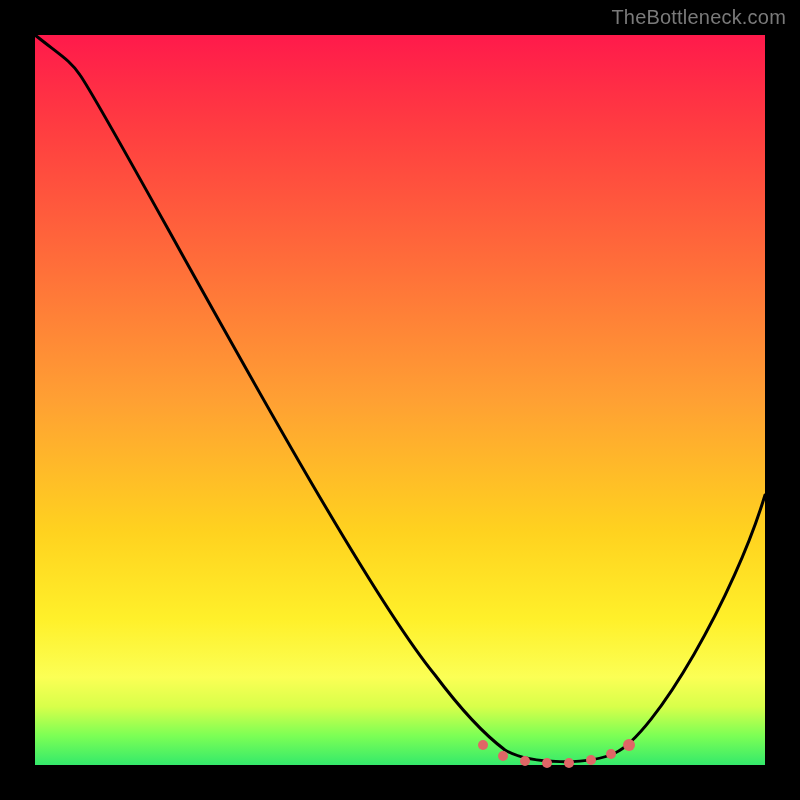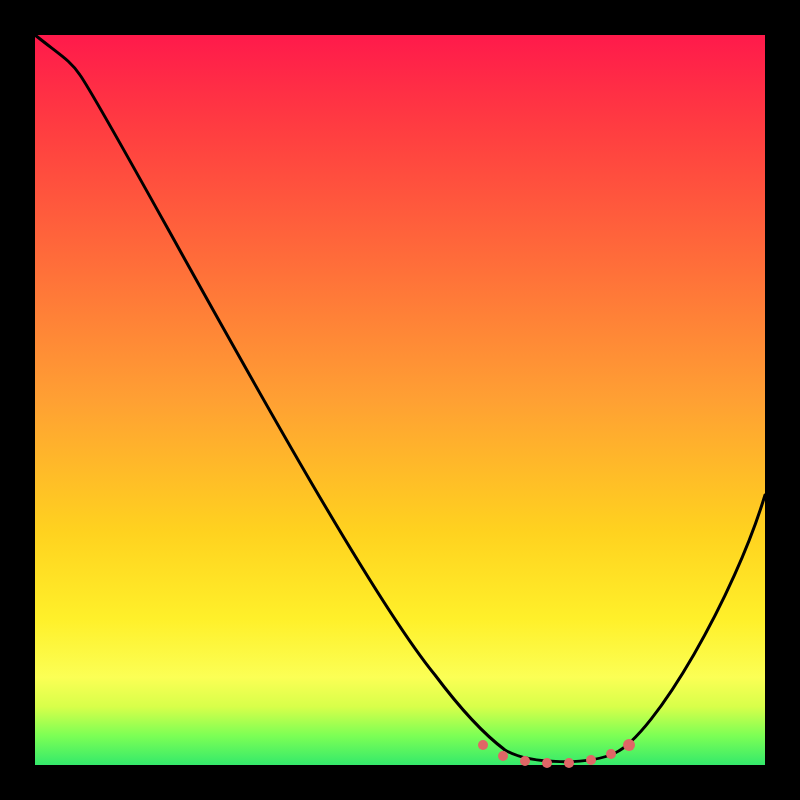--- a/index.html
+++ b/index.html
@@ -80,14 +80,15 @@
         <circle cx="490" cy="726" r="5"></circle>
         <circle cx="512" cy="728" r="5"></circle>
         <circle cx="534" cy="728" r="5"></circle>
         <circle cx="556" cy="725" r="5"></circle>
         <circle cx="576" cy="719" r="5"></circle>
         <circle cx="594" cy="710" r="6"></circle>
       </g>
     </svg>
   </div>
 
+  <div class="watermark">TheBottleneck.com</div>
 
 </div>
 
 </body></html>

